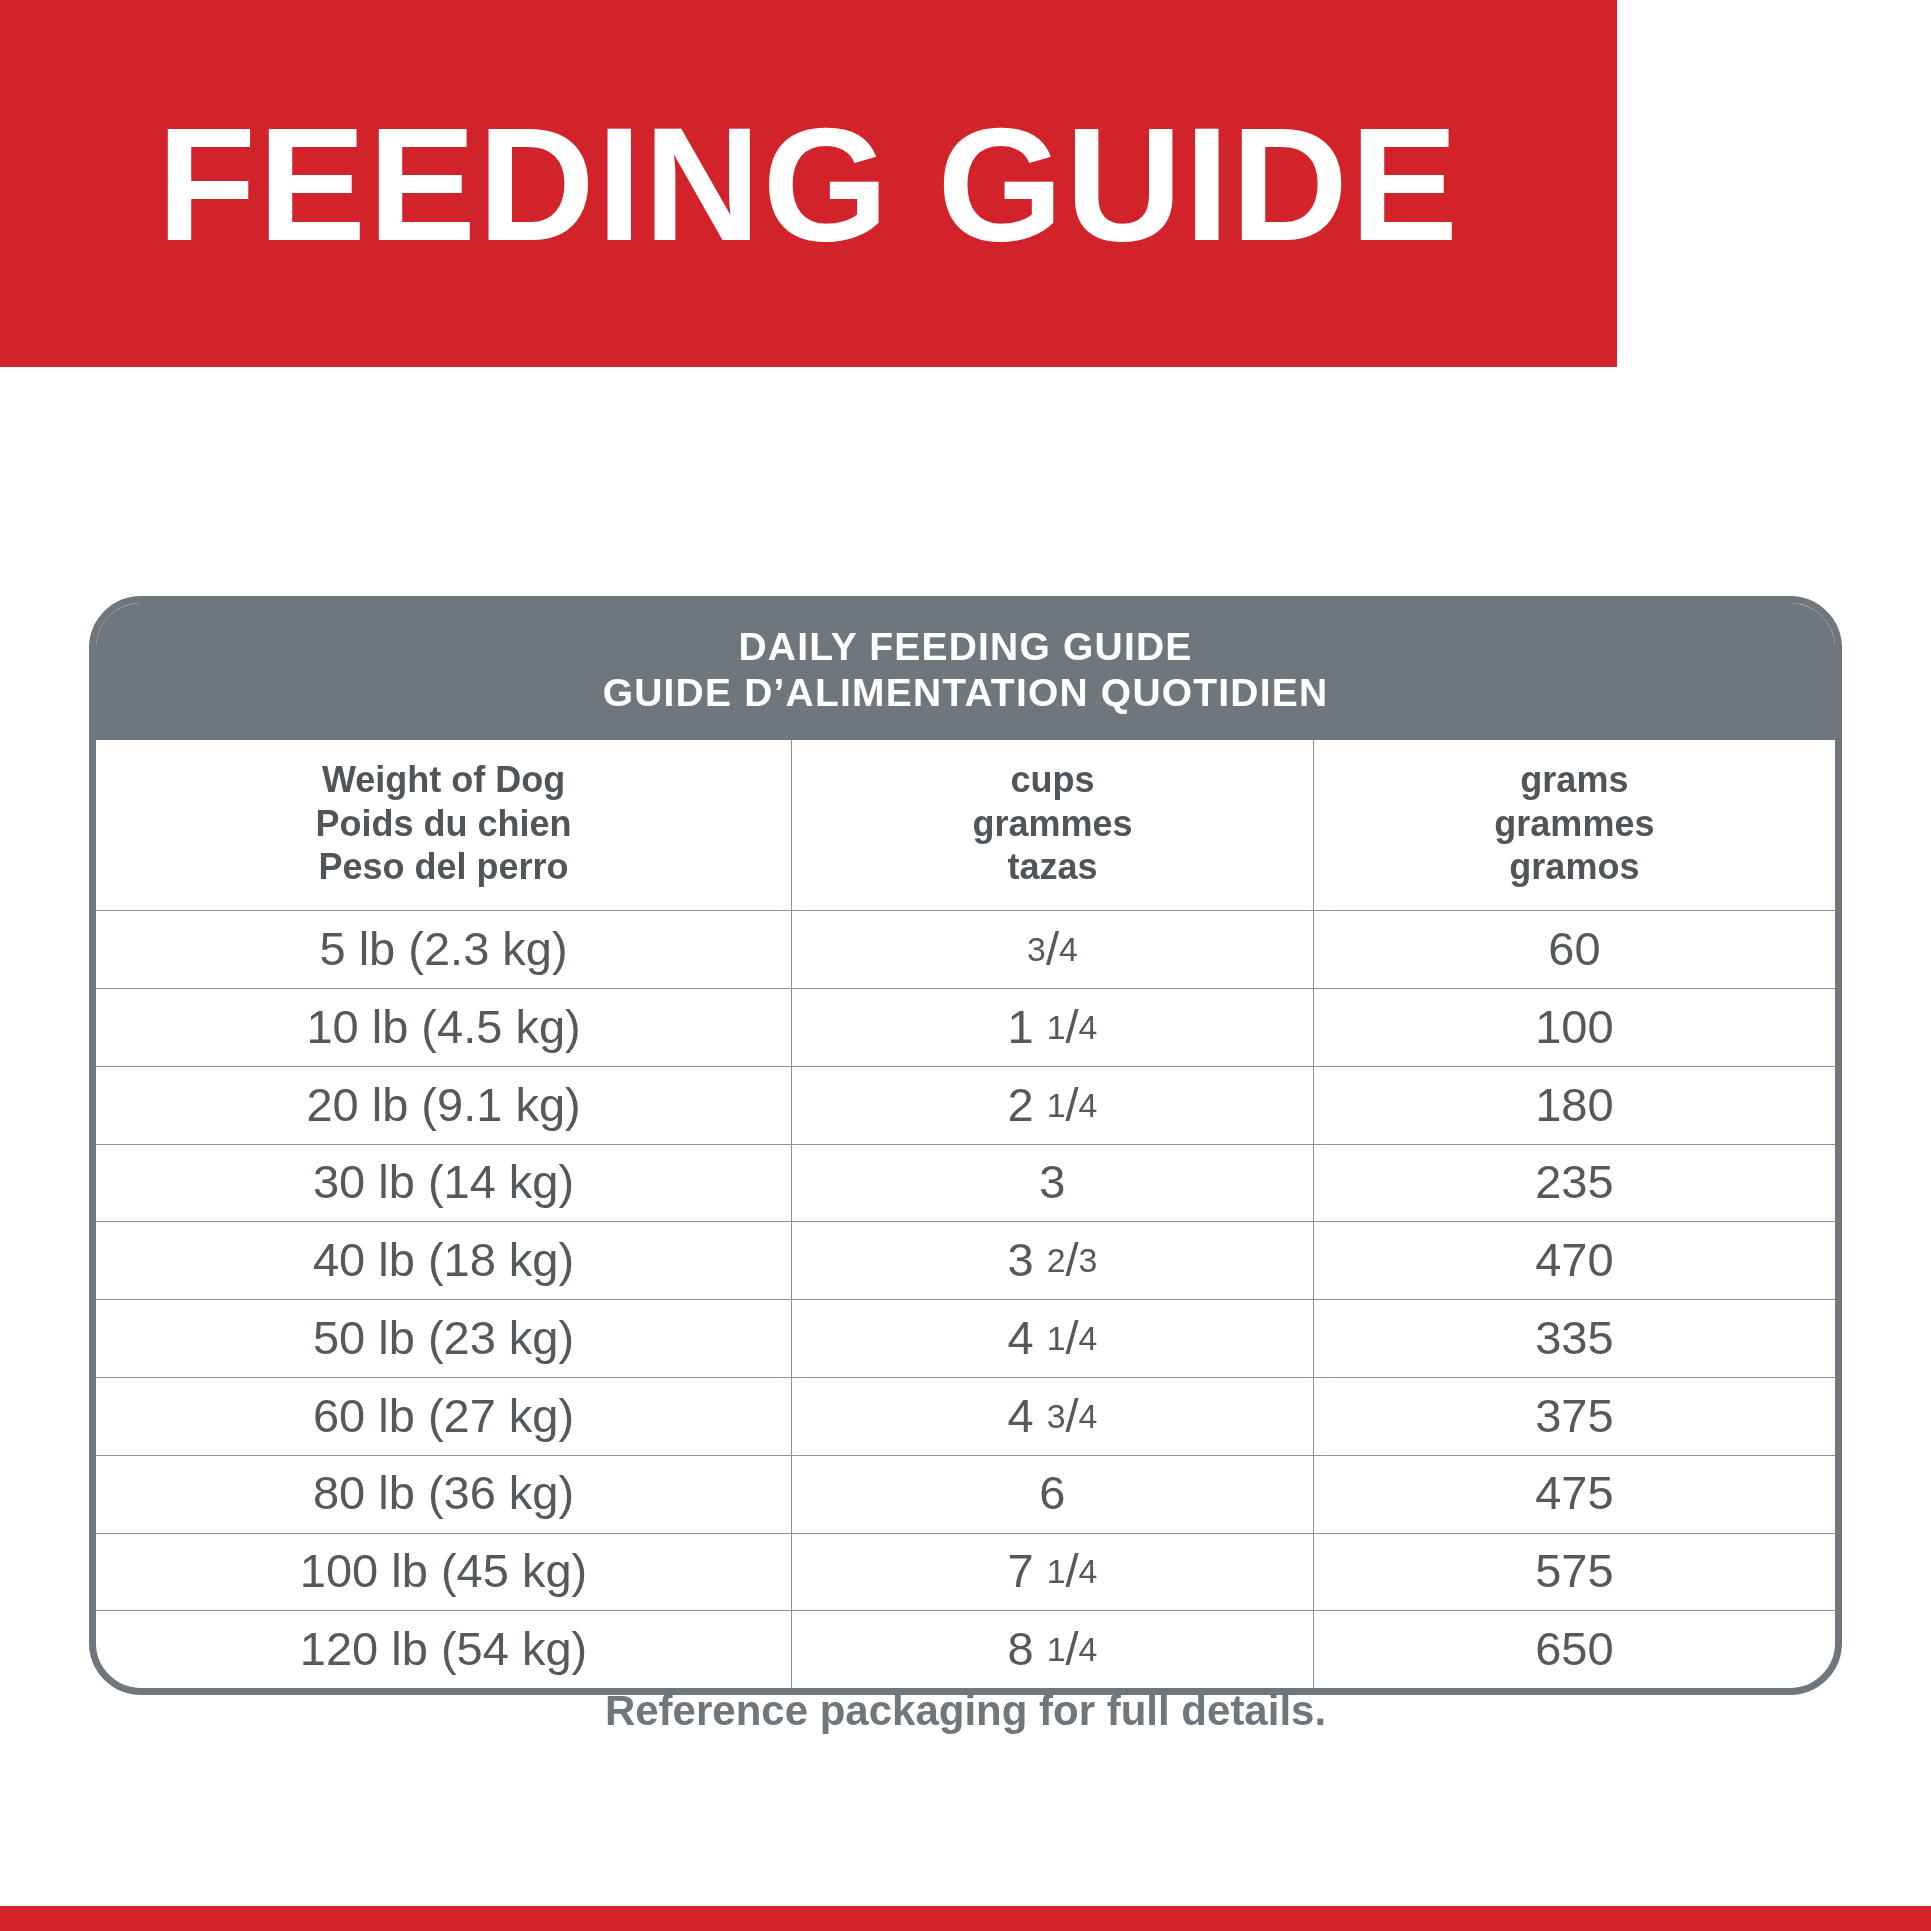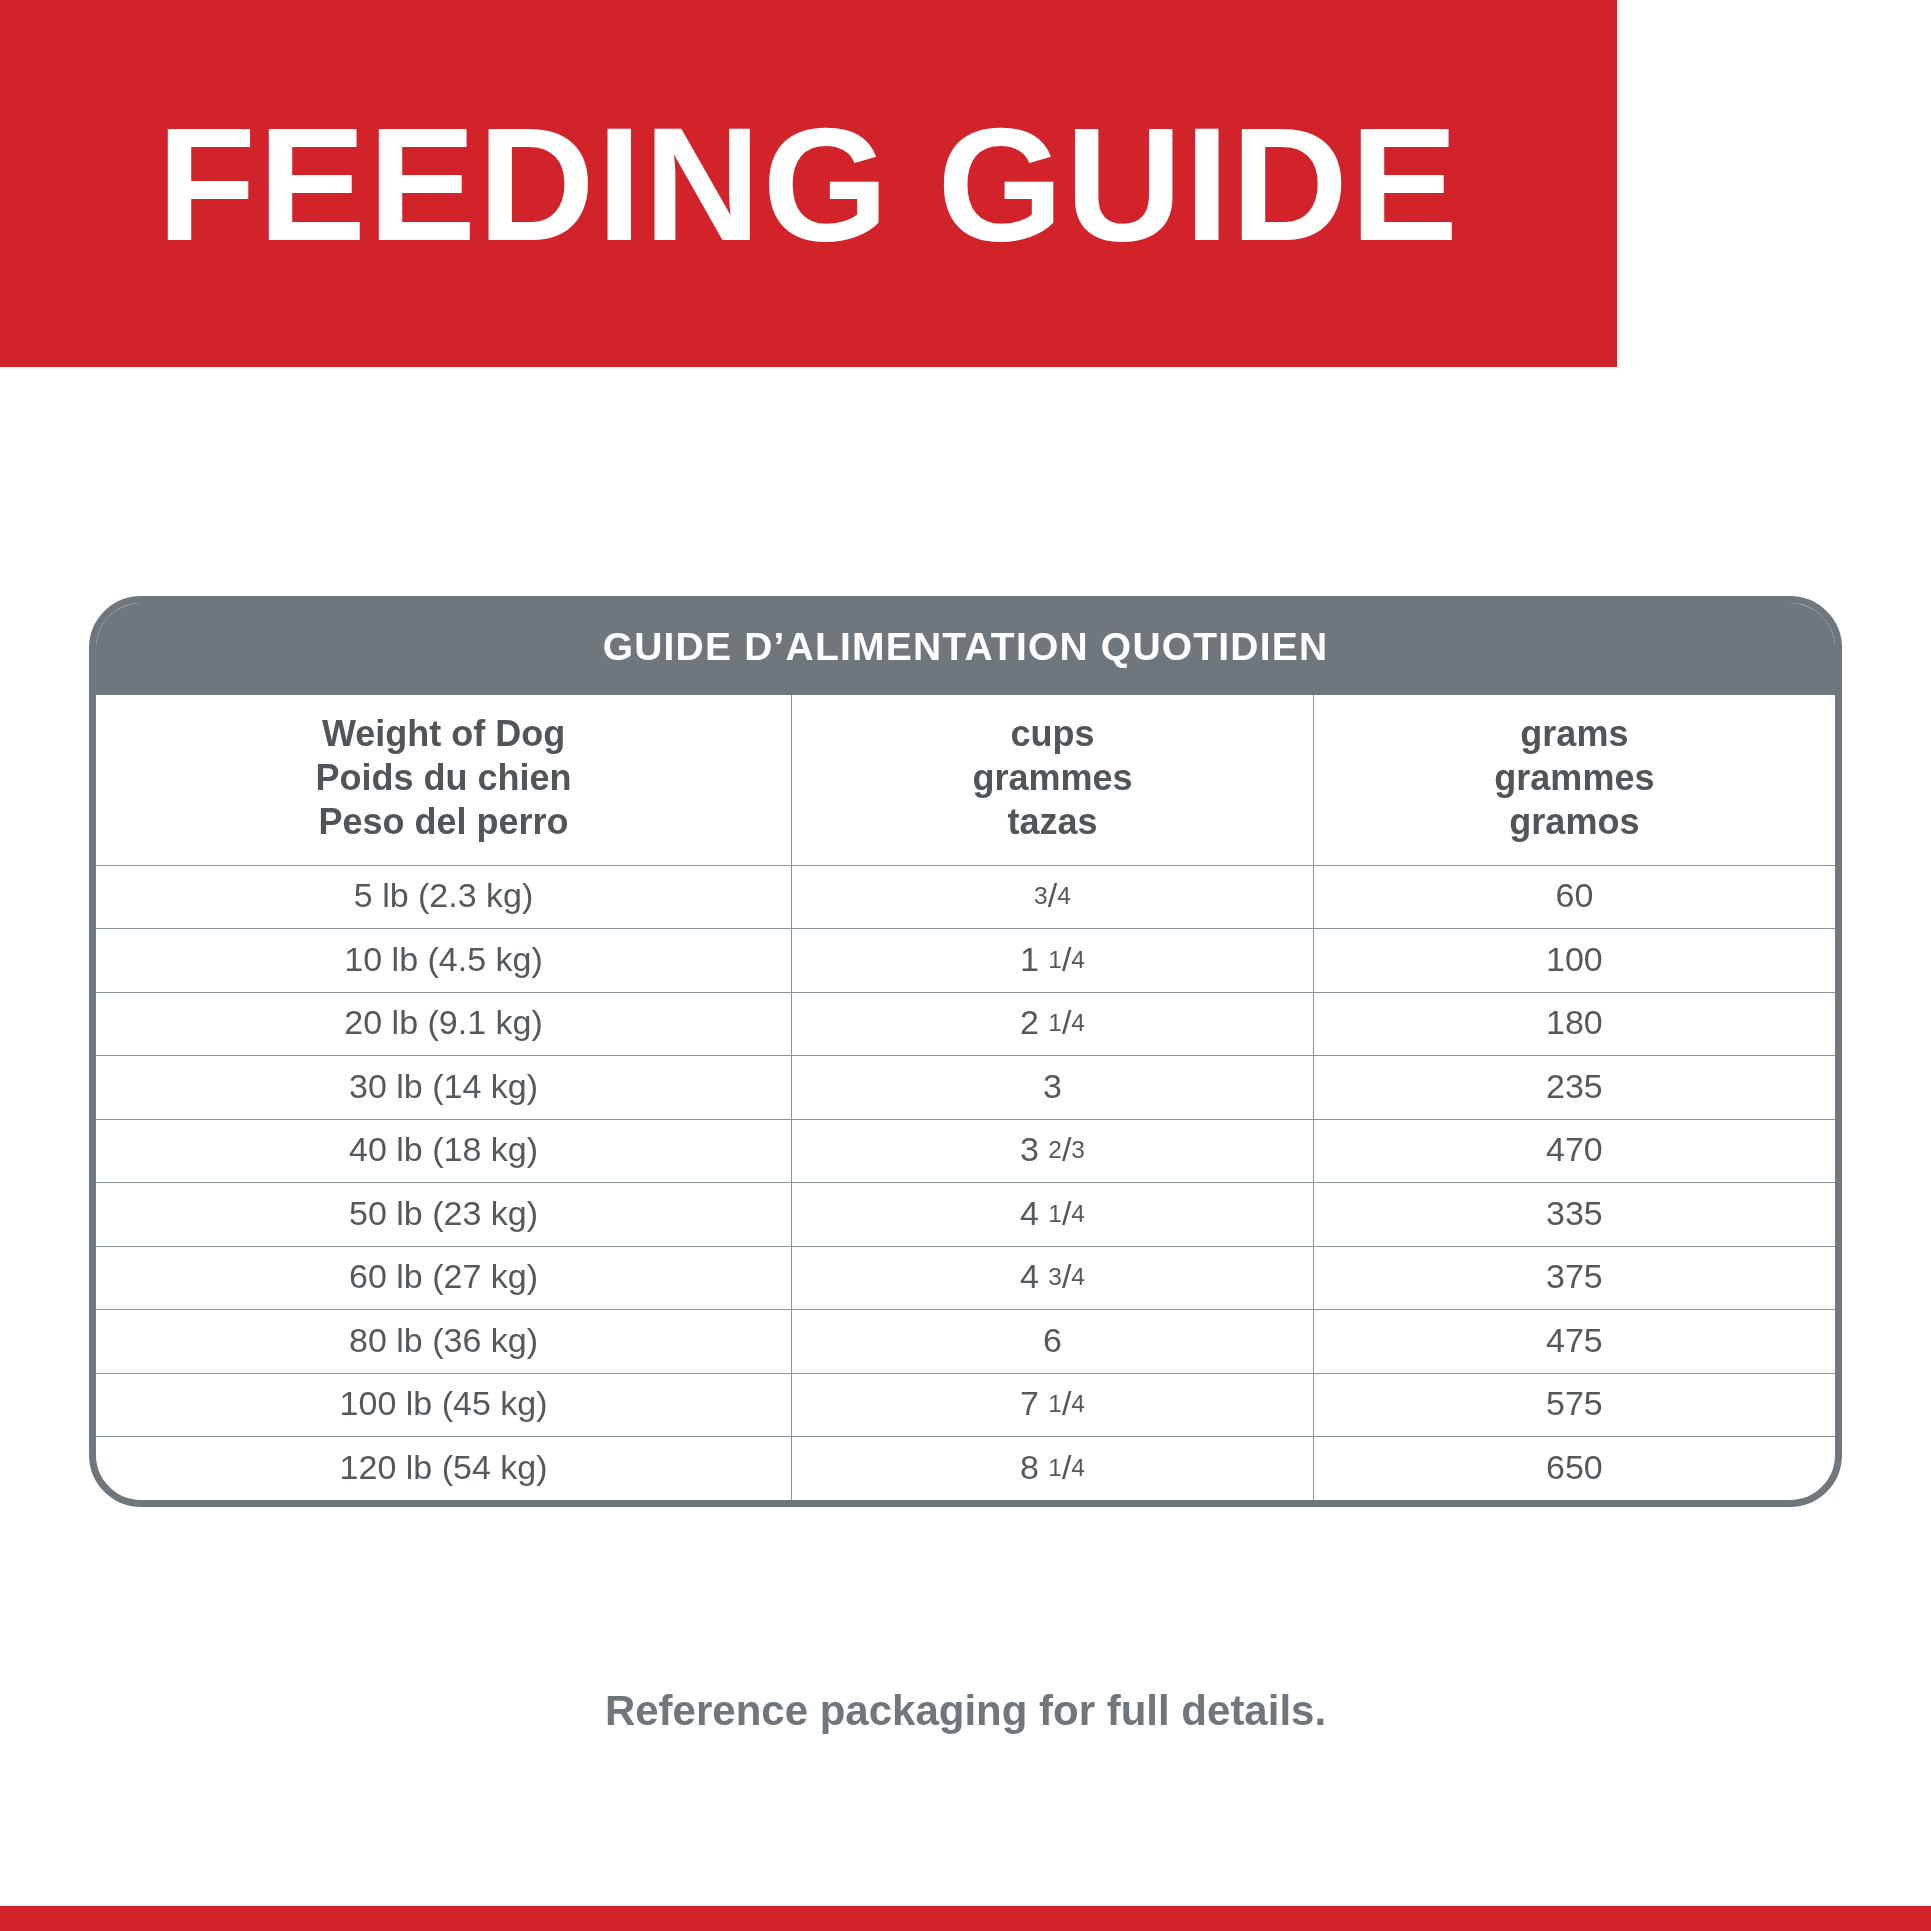--- a/index.html
+++ b/index.html
@@ -91,21 +91,21 @@
 
   table.feeding thead th {
     font-size: 36px;
     font-weight: bold;
     color: #4f5559;
     padding: 17.4px 5.8px 21px 5.8px;
     line-height: 1.22;
     margin-left: 14px;
   }
   table.feeding tbody td {
-    font-size: 34px;
+    font-size: 47px;
     font-weight: normal;
     color: #54595d;
     padding: 11.6px 5.8px 13.5px 5.8px;
     line-height: 1.1;
   }
   .col-weight { width: 40%; }
   .col-cups   { width: 30%; }
   .col-grams  { width: 30%; }
 
   .frac {
@@ -127,20 +127,21 @@
 </head>
 <body>
 
 <div class="banner">
   <div class="banner-title">FEEDING GUIDE</div>
 </div>
 
 <div class="card">
 
   <div class="card-header">
+    <div>DAILY FEEDING GUIDE</div>
     <div>GUIDE D’ALIMENTATION QUOTIDIEN</div>
   </div>
 
   <table class="feeding">
     <thead>
       <tr>
         <th class="col-weight">
           <div>Weight of Dog</div>
           <div>Poids du chien</div>
           <div>Peso del perro</div>

